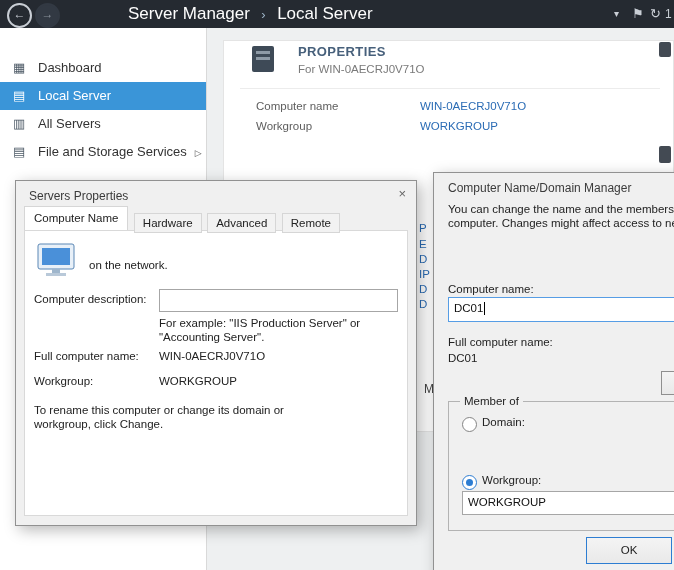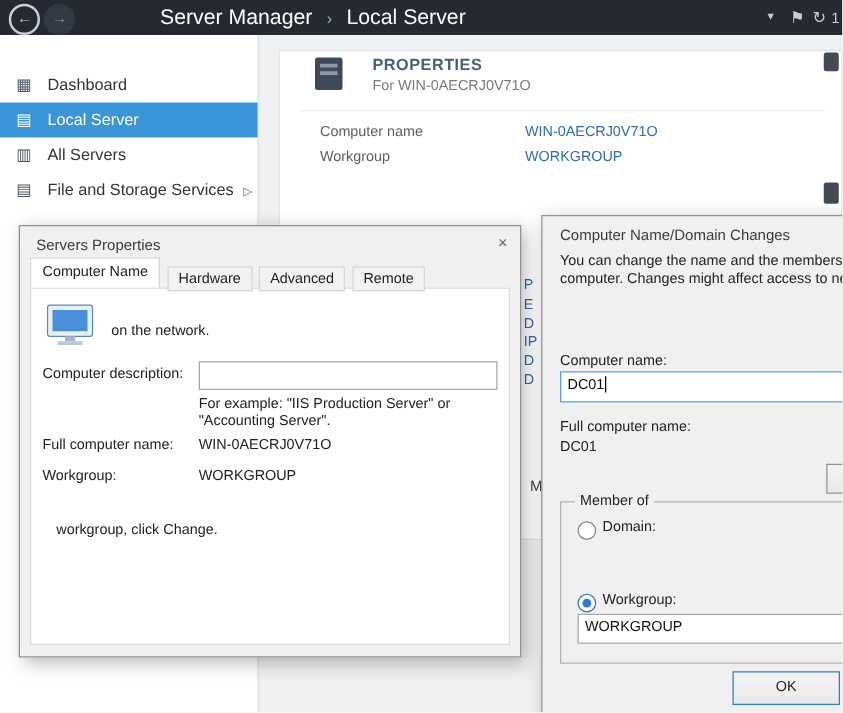--- a/index.html
+++ b/index.html
@@ -147,27 +147,28 @@
 
       <div class="abs t11" style="left:134px;top:86px;">For example: "IIS Production Server" or</div>
       <div class="abs t11" style="left:134px;top:100px;">"Accounting Server".</div>
 
       <div class="abs t11" style="left:9px;top:119px;">Full computer name:</div>
       <div class="abs t11" style="left:134px;top:119px;">WIN-0AECRJ0V71O</div>
 
       <div class="abs t11" style="left:9px;top:144px;">Workgroup:</div>
       <div class="abs t11" style="left:134px;top:144px;">WORKGROUP</div>
 
-      <div class="abs t11" style="left:20px;top:187px;">workgroup, click Change.</div>
+      <div class="abs t11" style="left:9px;top:173px;">To rename this computer or change its domain or</div>
+      <div class="abs t11" style="left:9px;top:187px;">workgroup, click Change.</div>
 
     </div>
   </div>
 
   <div class="abs dlg" style="left:433px;top:172px;width:300px;height:500px;">
-    <div class="abs dtitle" style="left:14px;top:8px;">Computer Name/Domain Changes</div>
+    <div class="abs dtitle" style="left:14px;top:8px;">Computer Name/Domain Manager</div>
 
     <div class="abs t11" style="left:14px;top:30px;">You can change the name and the membership of</div>
     <div class="abs t11" style="left:14px;top:44px;">computer. Changes might affect access to network</div>
 
     <div class="abs t11" style="left:14px;top:110px;">Computer name:</div>
     <div class="abs tb" style="left:14px;top:124px;width:320px;height:23px;border-color:#569de5;line-height:21px;">
       <span class="txt">DC01</span><span class="caret-bar"></span>
     </div>
 
     <div class="abs t11" style="left:14px;top:163px;">Full computer name:</div>

